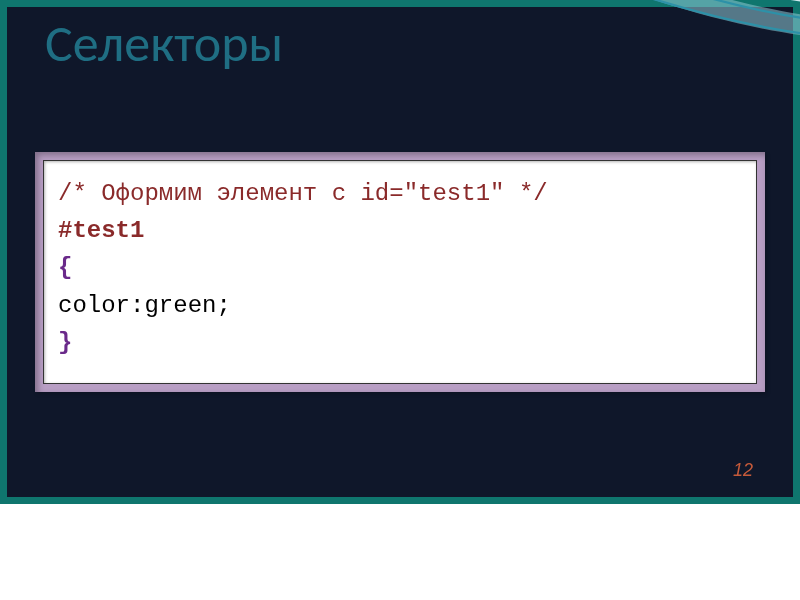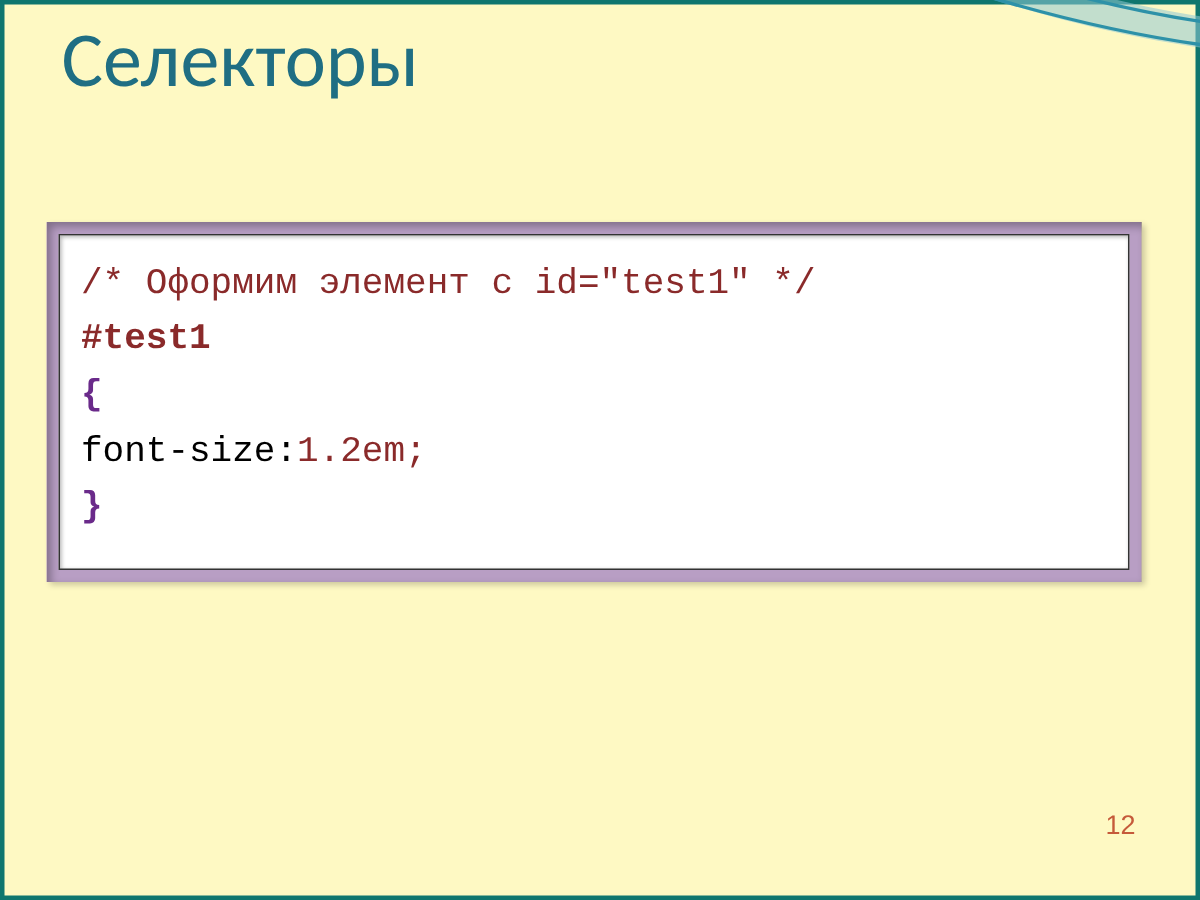--- a/index.html
+++ b/index.html
@@ -7,25 +7,25 @@
   padding: 0;
   width: 800px;
   height: 600px;
   overflow: hidden;
   background: #ffffff;
   font-family: Arial, sans-serif;
   position: relative;
 }
 .slide {
   width: 800px;
-  height: 600px;
+  height: 504px;
   position: relative;
   box-sizing: border-box;
-  background: #fef9c3;
-  border: 3px solid #0f766e;
+  background: #0f172a;
+  border: 7px solid #0f766e;
 }
 .swoosh {
   position: absolute;
   top: -160px;
   left: -80px;
   width: 1000px;
   height: 260px;
   pointer-events: none;
 }
 .title {
@@ -59,24 +59,25 @@
   box-shadow: inset 1px 1px 3px rgba(0,0,0,0.3);
 }
 .code-comment { color: #8a2a2a; }
 .code-selector { color: #8a2a2a; font-weight: bold; margin-top: 10px; }
 .code-brace { color: #6a2a8a; font-weight: bold; }
 .code-prop { color: #000; }
 .code-val-kw { color: #000; }
 .code-val-num { color: #8a2a2a; }
 .pagenum {
   position: absolute;
-  bottom: 36px;
+  bottom: 16px;
   right: 40px;
   font-size: 18px;
   color: #c55a3a;
+  font-style: italic;
 }
 </style>
 </head>
 <body>
 
 <div class="slide">
 
   <svg class="swoosh" viewBox="0 0 1000 260">
     <path d="M0,150 C200,40 500,40 700,120 C850,175 950,180 1000,170 L1000,190 C950,200 840,195 690,140 C490,60 200,60 0,170 Z" fill="#8fc9d6" opacity="0.55"></path>
     <path d="M0,155 C200,45 500,45 700,125 C850,178 950,183 1000,174" fill="none" stroke="#2d91a8" stroke-width="2.2"></path>
@@ -87,21 +88,21 @@
   <div class="title">
     <span>Селекторы</span><br>
   </div>
 
   <div class="codebox-outer">
     <div class="codebox-inner">
       <div><span class="code-comment">/* Оформим элемент с id="test1" */</span></div>
       <div><span class="code-selector">#test1</span></div>
       <div><span class="code-brace">{</span></div>
       <div>
-        <span class="code-prop">font-size:</span><span class="code-val-num">1.2em;</span>
+        <span class="code-prop">color:</span><span class="code-val-kw">green;</span>
       </div>
       <div><span class="code-brace">}</span></div>
     </div>
   </div>
 
   <div class="pagenum">12</div>
 
 </div>
 
 </body></html>

